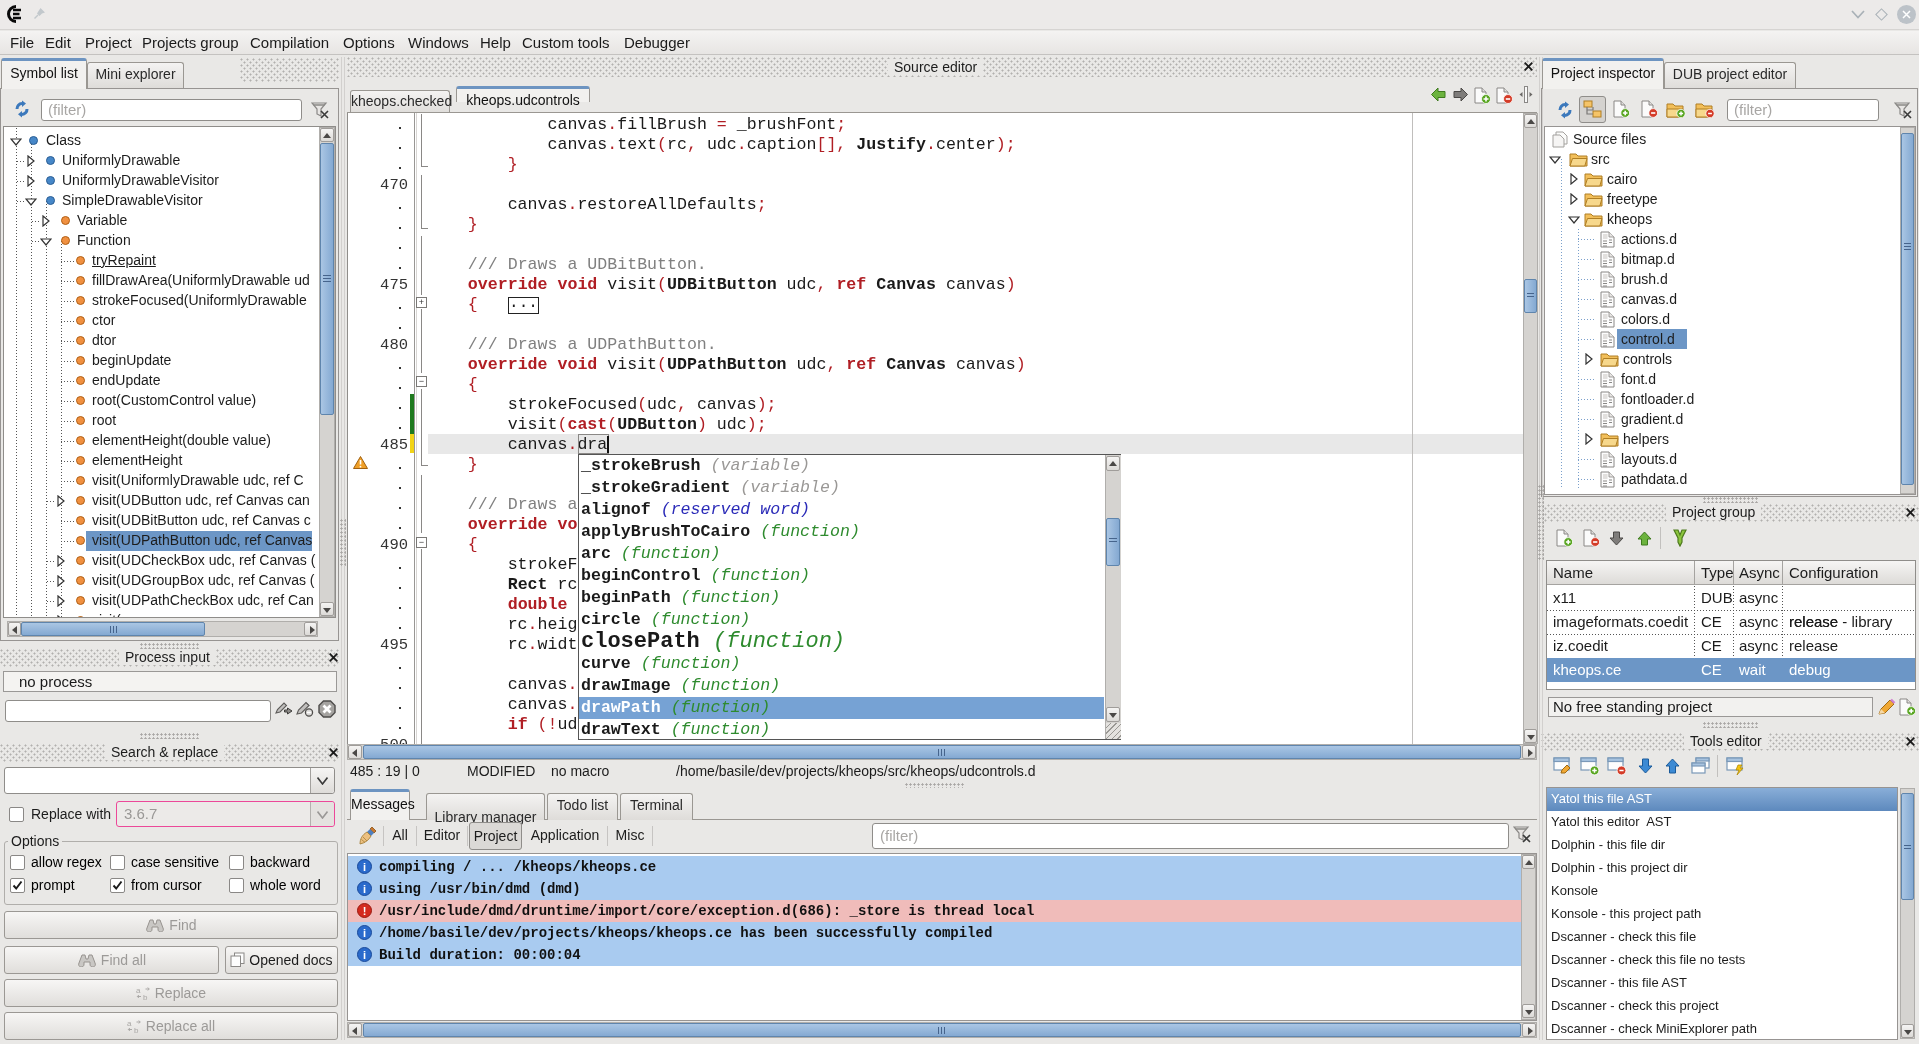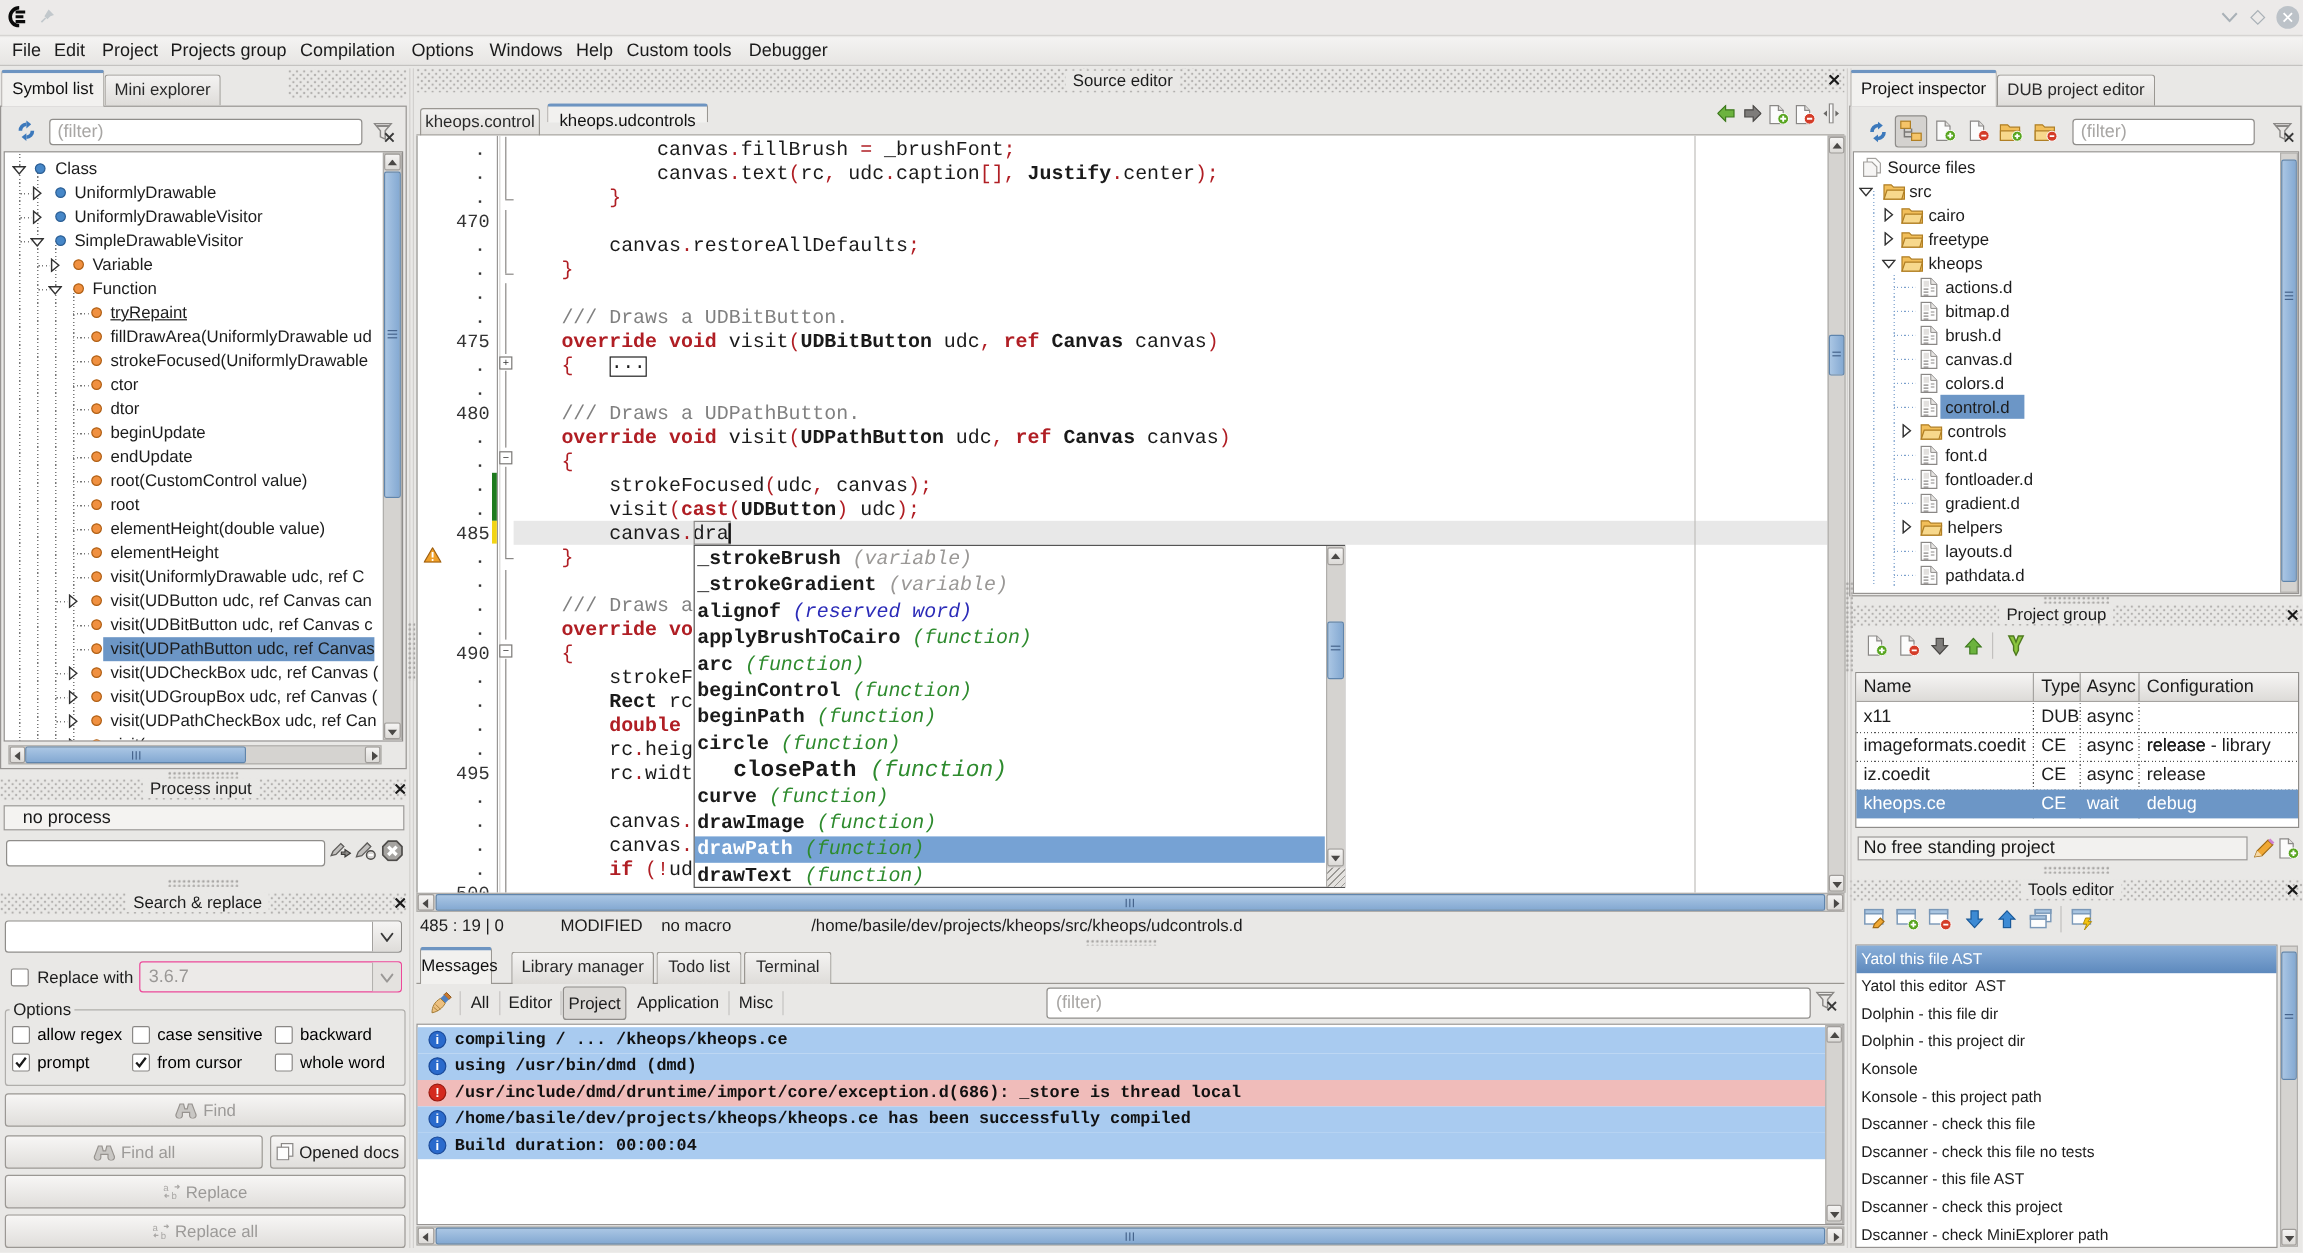--- a/index.html
+++ b/index.html
@@ -335,21 +335,21 @@
       </svg> Replace all</div>
 
 <div class="hdr abs" style="left:347px;top:57px;width:1190px;height:20px;"></div>
 <div class="hdrlabel" style="left:888px;top:59px;">Source editor</div>
 <div class="abs" style="left:1524px;top:58px;font-size:14px;font-weight:bold;color:#1a1a1a;">
       <svg width="9" height="9" viewBox="0 0 9 9" style="display:block;margin-top:4px">
         <path d="M 0.7 0.7 L 8.3 8.3 M 8.3 0.7 L 0.7 8.3" stroke="#1a1a1a" stroke-width="1.8"></path>
       </svg>
     </div>
 <div class="tab" style="left:350px;top:90px;width:100px;height:24px;">
-      <div style="margin-top:2px">kheops.control</div>
+      <div style="margin-top:2px">kheops.checked</div>
     </div>
 <div class="tabA" style="left:456px;top:86px;width:134px;height:16px;">
       <div style="margin-top:3px">kheops.udcontrols</div>
     </div>
 <svg class="ic" style="left:1431px;top:87px" width="15" height="15" viewBox="0 0 15 15">
       <path d="M 7 1 L 7 4.5 L 14 4.5 L 14 10.5 L 7 10.5 L 7 14 L 0.5 7.5 Z" fill="#6cb33e" stroke="#3e7a1e" stroke-width="1"></path>
     </svg>
 <svg class="ic" style="left:1453px;top:87px" width="15" height="15" viewBox="0 0 15 15">
       <path d="M 8 1 L 8 4.5 L 1 4.5 L 1 10.5 L 8 10.5 L 8 14 L 14.5 7.5 Z" fill="#7e7c7a" stroke="#4a4846" stroke-width="1"></path>
     </svg>
@@ -472,21 +472,21 @@
 <div class="abs" style="left:1527px;top:293px;width:7px;height:1px;background:#46648c;box-shadow:0 3px #46648c;"></div>
 <div class="abs" style="left:578px;top:454px;width:543px;height:286px;background:#fff;border:1px solid #555;z-index:10;">
 <div class="abs mono" style="left:0;top:0px;width:525px;height:22px;font-size:16.6px;line-height:22px;white-space:pre;"><span style="color:#1a1a1a;font-weight:bold;padding-left:2px">_strokeBrush</span> <span style="color:#9a9896;font-style:italic">(variable)</span></div>
 <div class="abs mono" style="left:0;top:22px;width:525px;height:22px;font-size:16.6px;line-height:22px;white-space:pre;"><span style="color:#1a1a1a;font-weight:bold;padding-left:2px">_strokeGradient</span> <span style="color:#9a9896;font-style:italic">(variable)</span></div>
 <div class="abs mono" style="left:0;top:44px;width:525px;height:22px;font-size:16.6px;line-height:22px;white-space:pre;"><span style="color:#1a1a1a;font-weight:bold;padding-left:2px">alignof</span> <span style="color:#2b2bb8;font-style:italic">(reserved word)</span></div>
 <div class="abs mono" style="left:0;top:66px;width:525px;height:22px;font-size:16.6px;line-height:22px;white-space:pre;"><span style="color:#1a1a1a;font-weight:bold;padding-left:2px">applyBrushToCairo</span> <span style="color:#2e8b2e;font-style:italic">(function)</span></div>
 <div class="abs mono" style="left:0;top:88px;width:525px;height:22px;font-size:16.6px;line-height:22px;white-space:pre;"><span style="color:#1a1a1a;font-weight:bold;padding-left:2px">arc</span> <span style="color:#2e8b2e;font-style:italic">(function)</span></div>
 <div class="abs mono" style="left:0;top:110px;width:525px;height:22px;font-size:16.6px;line-height:22px;white-space:pre;"><span style="color:#1a1a1a;font-weight:bold;padding-left:2px">beginControl</span> <span style="color:#2e8b2e;font-style:italic">(function)</span></div>
 <div class="abs mono" style="left:0;top:132px;width:525px;height:22px;font-size:16.6px;line-height:22px;white-space:pre;"><span style="color:#1a1a1a;font-weight:bold;padding-left:2px">beginPath</span> <span style="color:#2e8b2e;font-style:italic">(function)</span></div>
 <div class="abs mono" style="left:0;top:154px;width:525px;height:22px;font-size:16.6px;line-height:22px;white-space:pre;"><span style="color:#1a1a1a;font-weight:bold;padding-left:2px">circle</span> <span style="color:#2e8b2e;font-style:italic">(function)</span></div>
-<div class="abs mono" style="left:0;top:176px;width:525px;height:22px;font-size:19px;line-height:22px;white-space:pre;margin-left:30px;"><span style="color:#1a1a1a;font-weight:bold;padding-left:2px">closePath</span> <span style="color:#2e8b2e;font-style:italic">(function)</span></div>
+<div class="abs mono" style="left:0;top:176px;width:525px;height:22px;font-size:22px;line-height:22px;white-space:pre;"><span style="color:#1a1a1a;font-weight:bold;padding-left:2px">closePath</span> <span style="color:#2e8b2e;font-style:italic">(function)</span></div>
 <div class="abs mono" style="left:0;top:198px;width:525px;height:22px;font-size:16.6px;line-height:22px;white-space:pre;"><span style="color:#1a1a1a;font-weight:bold;padding-left:2px">curve</span> <span style="color:#2e8b2e;font-style:italic">(function)</span></div>
 <div class="abs mono" style="left:0;top:220px;width:525px;height:22px;font-size:16.6px;line-height:22px;white-space:pre;"><span style="color:#1a1a1a;font-weight:bold;padding-left:2px">drawImage</span> <span style="color:#2e8b2e;font-style:italic">(function)</span></div>
 <div class="abs mono" style="left:0;top:242px;width:525px;height:22px;background:#76a2d4;font-size:16.6px;line-height:22px;white-space:pre;"><span style="color:#fff;font-weight:bold;padding-left:2px">drawPath</span> <span style="color:#2e8b2e;font-style:italic">(function)</span></div>
 <div class="abs mono" style="left:0;top:264px;width:525px;height:22px;font-size:16.6px;line-height:22px;white-space:pre;"><span style="color:#1a1a1a;font-weight:bold;padding-left:2px">drawText</span> <span style="color:#2e8b2e;font-style:italic">(function)</span></div>
 <div class="sbtrack" style="left:526px;top:0;width:16px;height:284px;border:none;border-left:1px solid #b0aeab;"></div>
 <div class="sbbtn" style="left:527px;top:1px;width:14px;height:15px;font-size:9px;line-height:15px;">
         <svg width="8" height="5" viewBox="0 0 8 5" style="display:block;margin:4px auto 0">
           <path d="M 0 5 L 4 0 L 8 5 Z" fill="#4a4846"></path>
         </svg>
       </div>
@@ -515,21 +515,21 @@
 <div class="abs" style="left:350px;top:763px;font-size:14px;color:#1c1c1c;">485 : 19 | 0</div>
 <div class="abs" style="left:467px;top:763px;font-size:14px;color:#1c1c1c;">MODIFIED</div>
 <div class="abs" style="left:551px;top:763px;font-size:14px;color:#1c1c1c;">no macro</div>
 <div class="abs" style="left:676px;top:763px;font-size:14px;color:#1c1c1c;">/home/basile/dev/projects/kheops/src/kheops/udcontrols.d</div>
 <div class="grip" style="left:905px;top:783px;width:60px;height:5px;"></div>
 <div class="abs" style="left:347px;top:819px;width:1190px;height:1px;background:#9a9792;"></div>
 <div class="tabA" style="left:350px;top:789px;width:60px;height:31px;">
       <div style="margin-top:4px">Messages</div>
     </div>
 <div class="tab" style="left:426px;top:793px;width:119px;height:27px;">
-      <div style="margin-top:3px">Library manager</div>
+      <div style="margin-top:15px">Library manager</div>
     </div>
 <div class="tab" style="left:547px;top:793px;width:71px;height:27px;">
       <div style="margin-top:3px">Todo list</div>
     </div>
 <div class="tab" style="left:620px;top:793px;width:73px;height:27px;">
       <div style="margin-top:3px">Terminal</div>
     </div>
 <svg class="ic" style="left:358px;top:825px" width="21" height="21" viewBox="0 0 21 21">
 <path d="M 14 2 L 18 6 L 16 8 L 12 4 Z" fill="#c87830" stroke="#8a5010" stroke-width="0.8"></path>
 <path d="M 12 4 L 16 8 L 13 11 L 9 7 Z" fill="#5080c0"></path>

